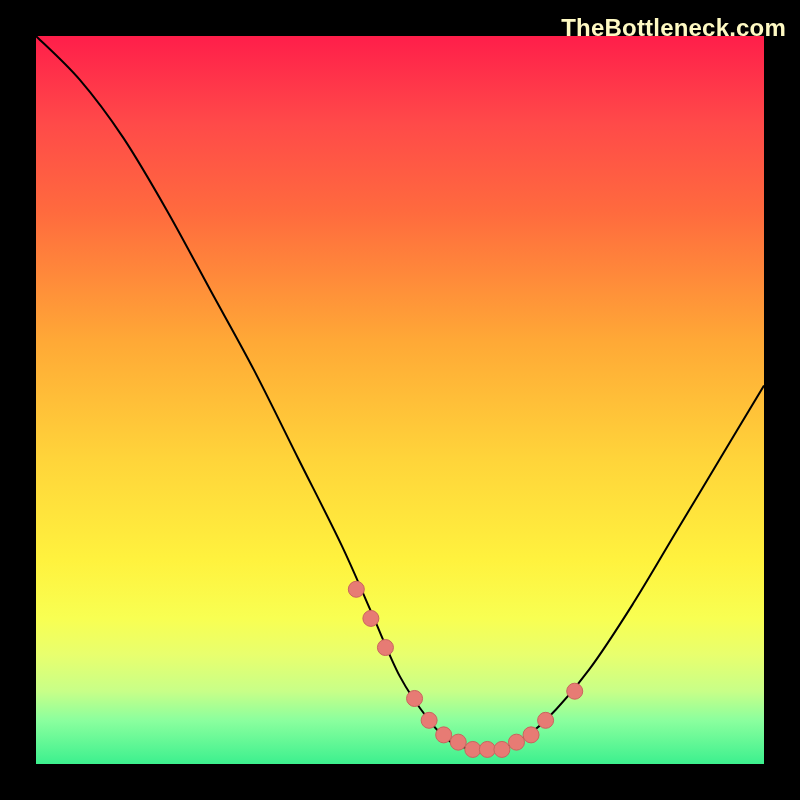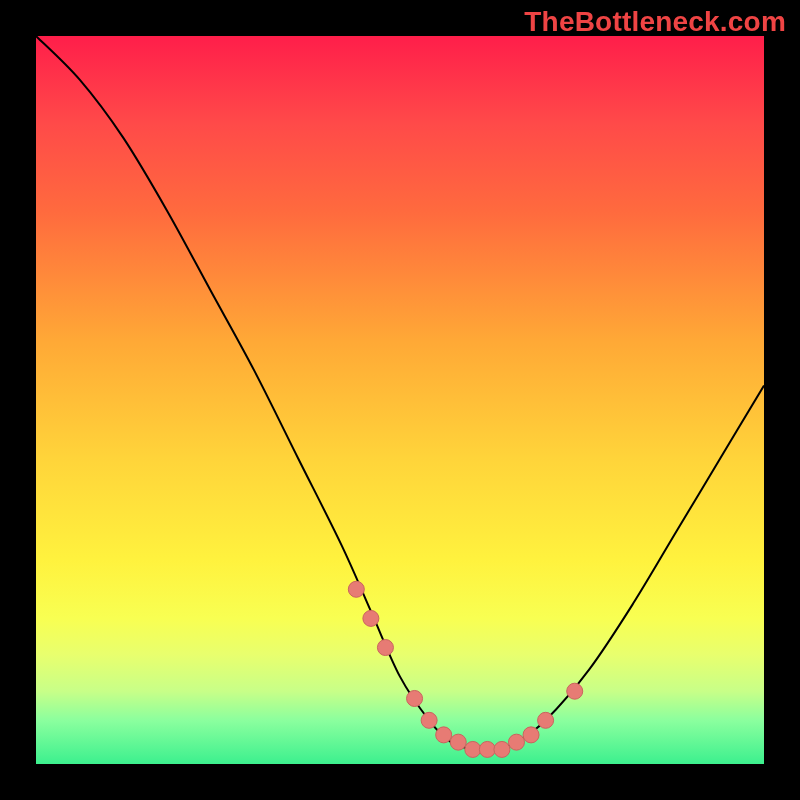--- a/index.html
+++ b/index.html
@@ -32,26 +32,26 @@
       #ffd43a 58%,
       #fff23e 72%,
       #f8ff52 80%,
       #e8ff6e 85%,
       #c8ff88 90%,
       #8bff9e 94%,
       #3cf08e 100%);
   }
   .watermark {
     position: absolute;
-    top: 6px;
+    top: 14px;
     right: 14px;
     font-family: Arial, Helvetica, sans-serif;
-    font-size: 28px;
+    font-size: 24px;
     font-weight: 600;
-    color: #ef4444;
+    color: #fef9c3;
     letter-spacing: 0.2px;
     user-select: none;
   }
   svg.curve {
     position: absolute;
     left: 0;
     top: 0;
     width: 728px;
     height: 728px;
   }

